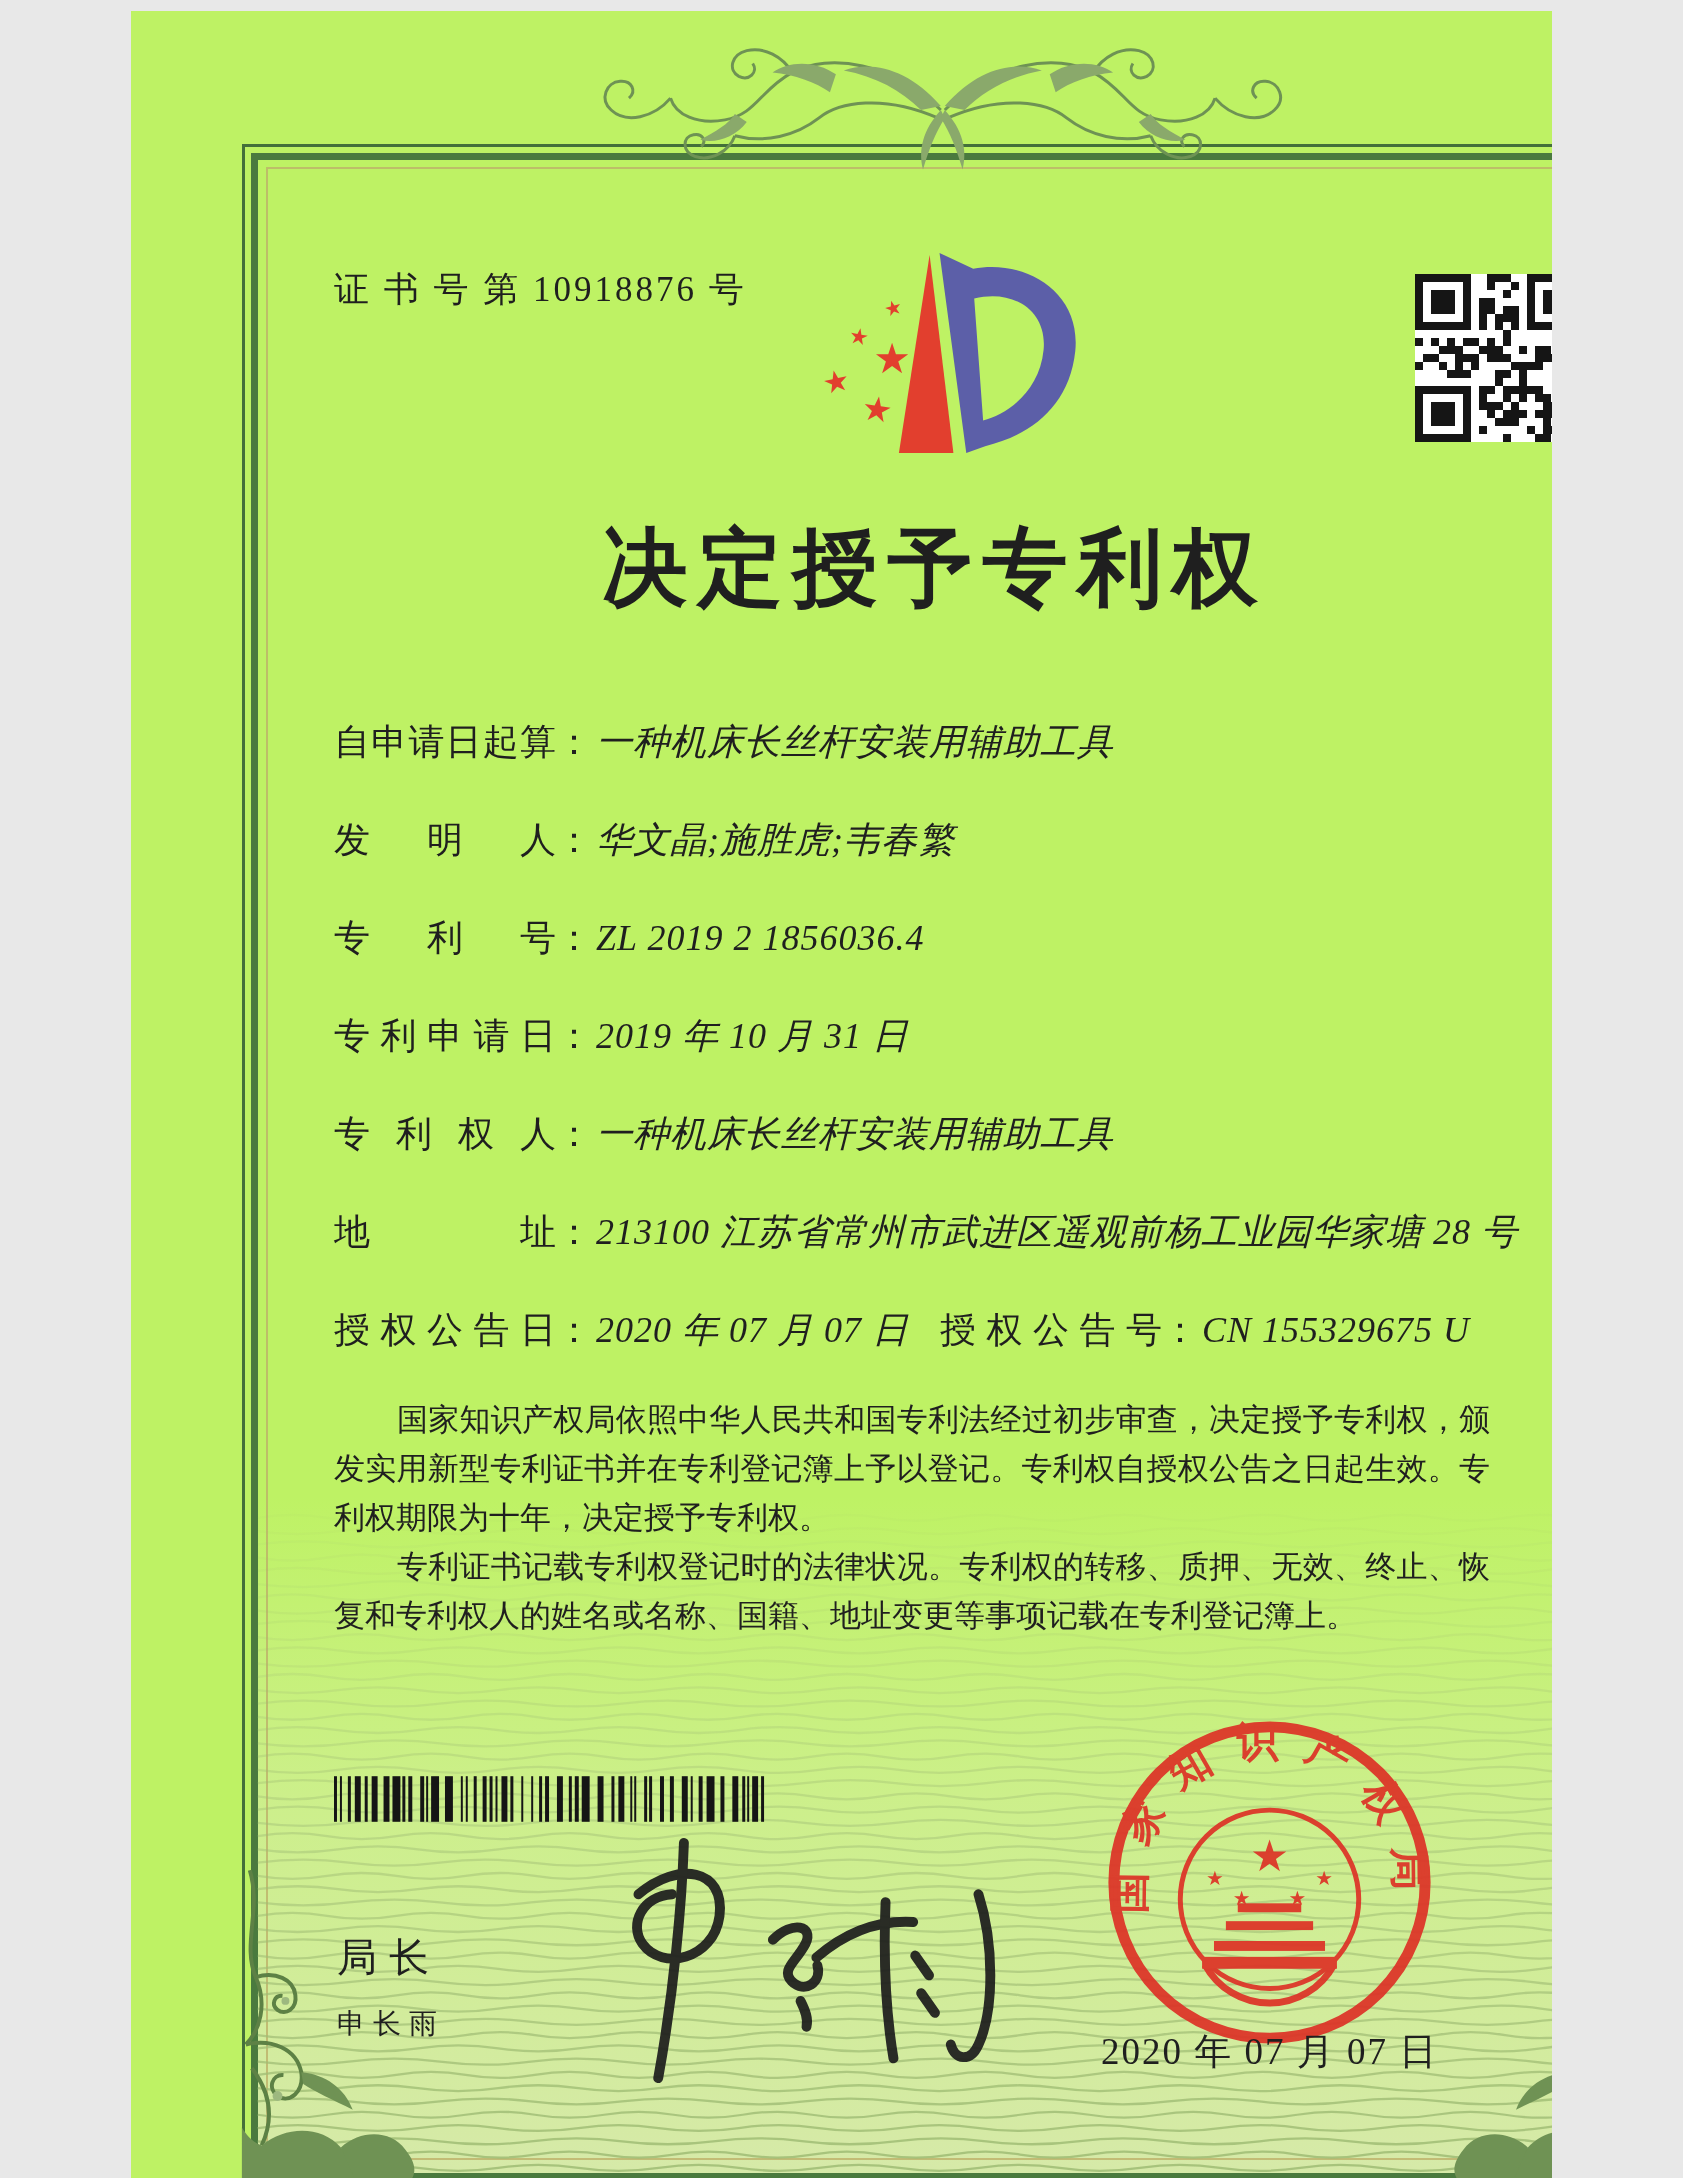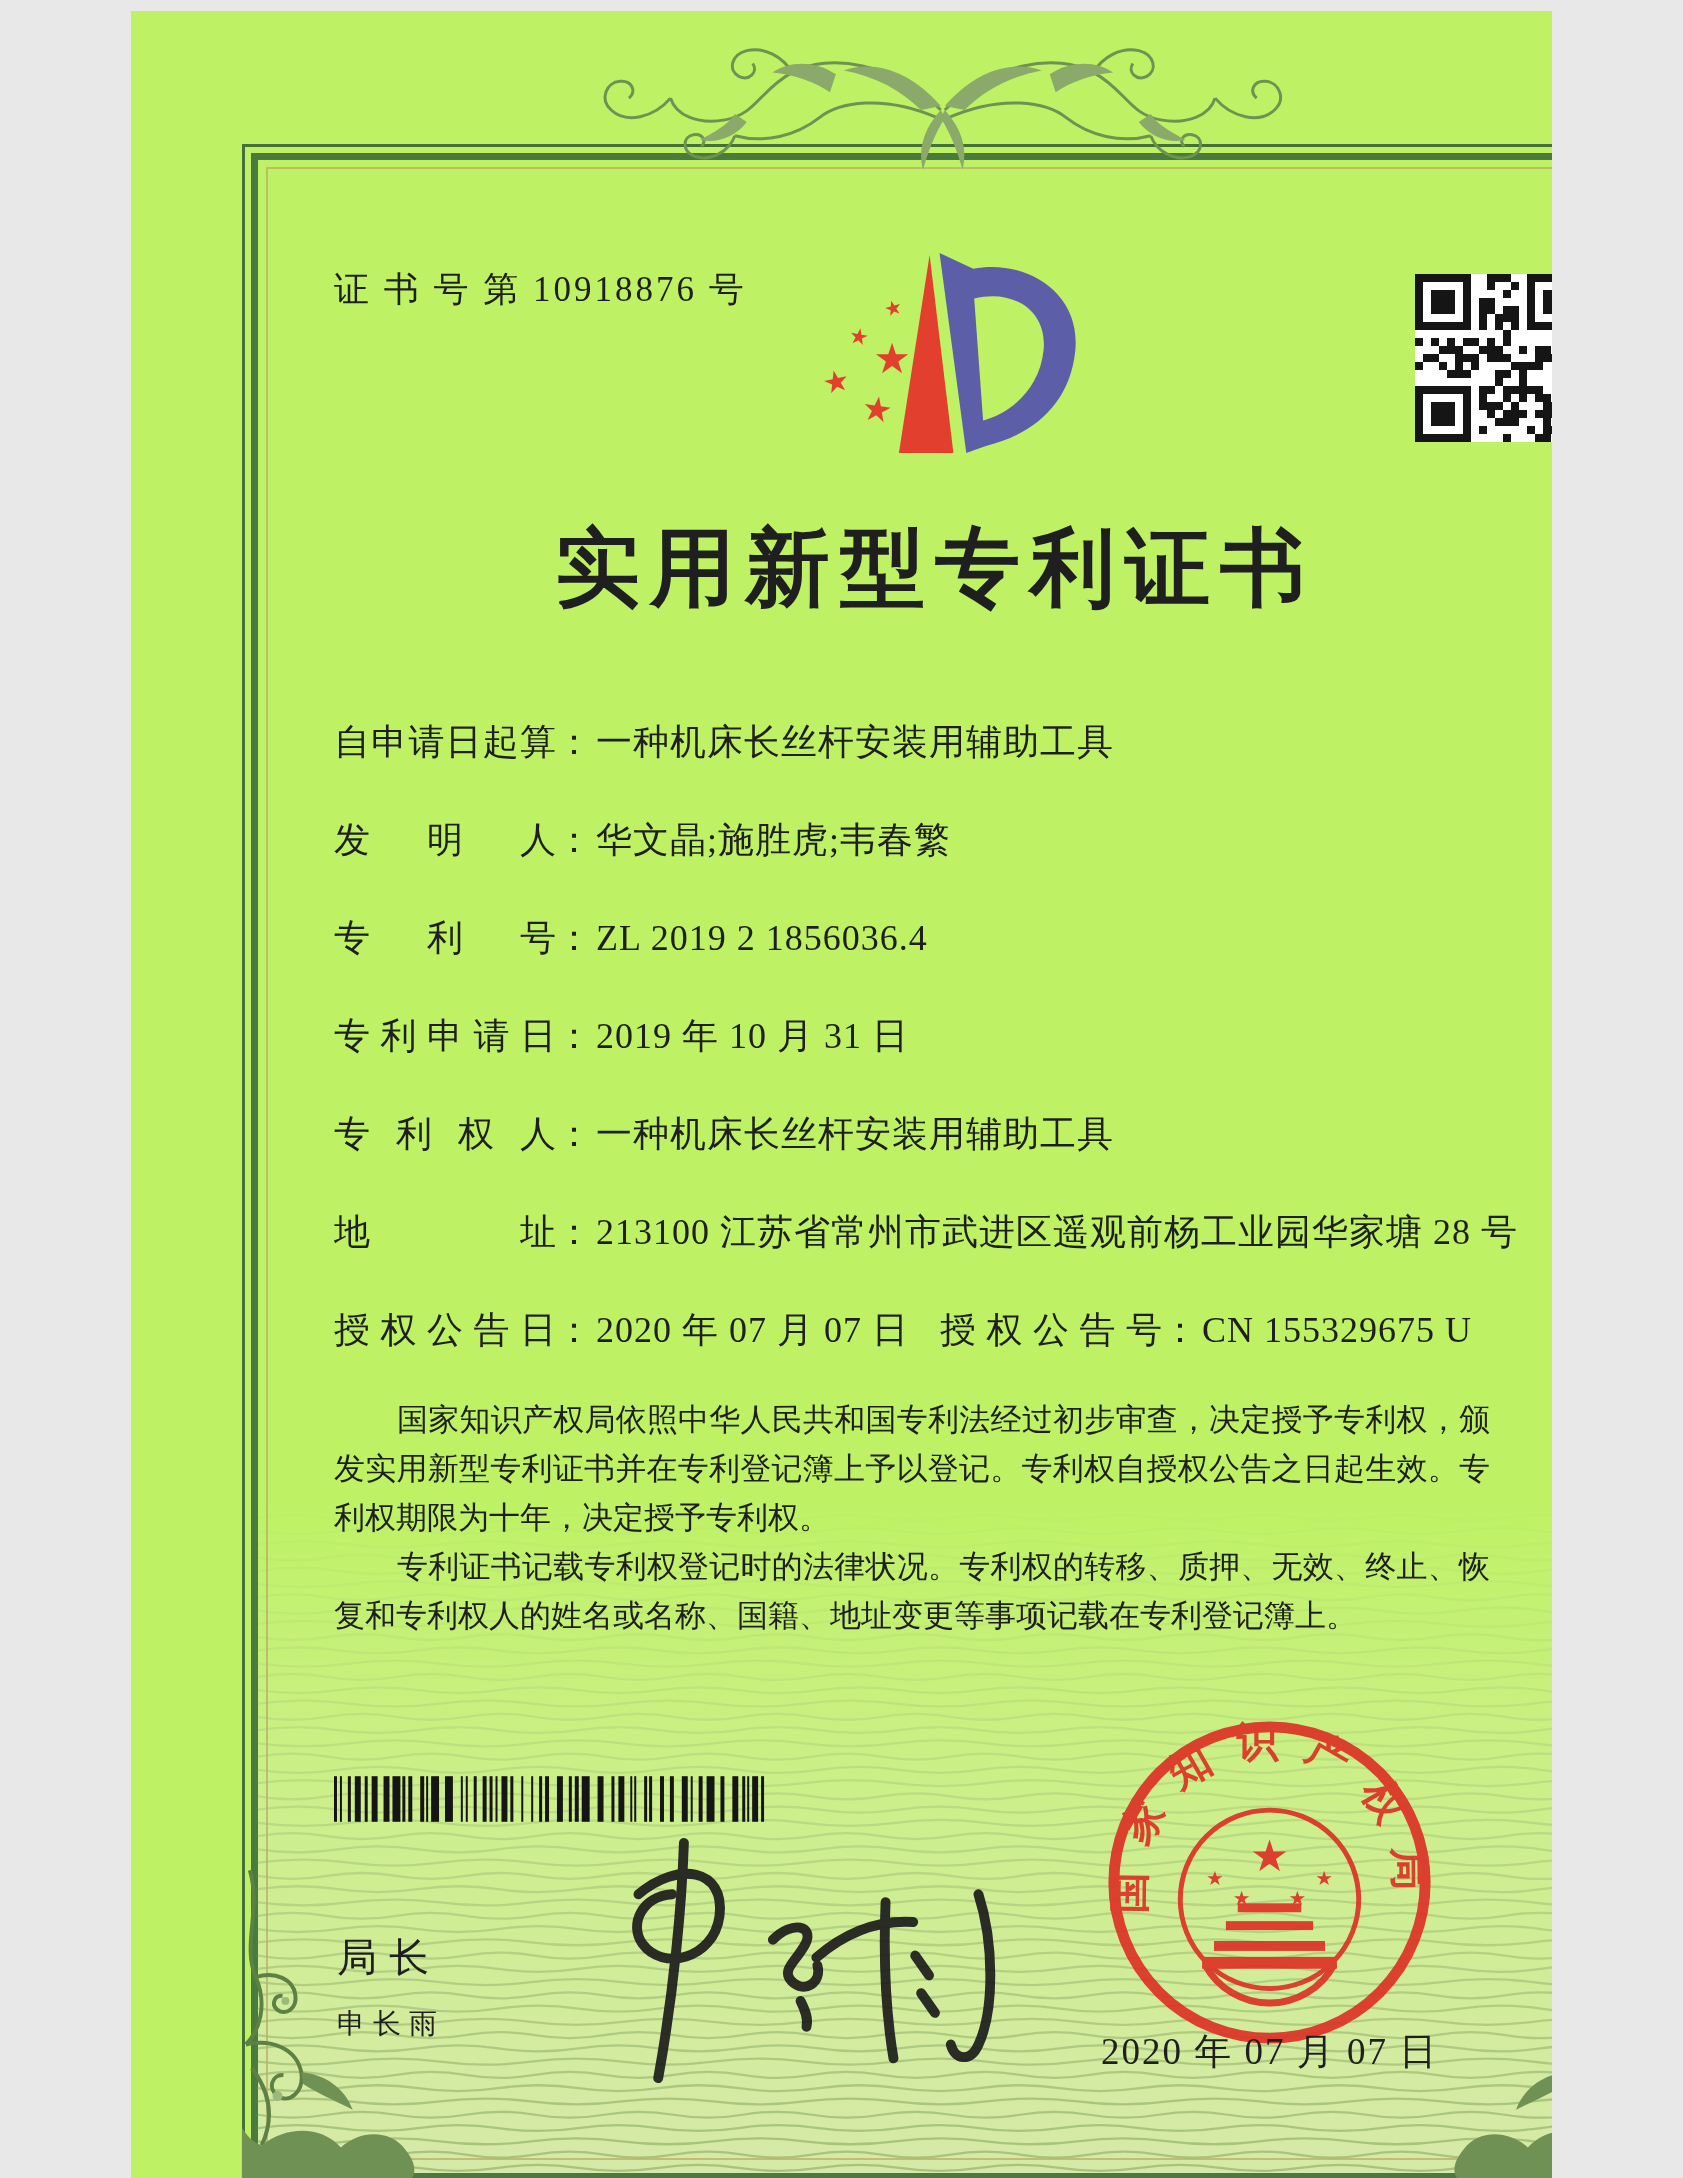--- a/index.html
+++ b/index.html
@@ -18,21 +18,21 @@
     background:linear-gradient(180deg, rgba(233,240,214,0) 0%, rgba(226,235,198,.40) 45%, rgba(221,231,188,.78) 100%);}
   .deco{position:absolute;left:0;top:0;width:1683px;height:2178px;z-index:1;pointer-events:none;}
   
   .certno{position:absolute;left:203px;top:255px;font-size:35px;letter-spacing:3px;z-index:2;}
   .title{position:absolute;left:111px;top:500px;width:1386px;text-align:center;
     font-size:85px;font-weight:bold;letter-spacing:10px;z-index:2;}
   .fields{position:absolute;left:203px;top:0;width:1292px;z-index:2;}
   .field-row{position:absolute;left:0;width:1292px;font-size:36px;white-space:nowrap;}
   .flabel{display:inline-block;width:222px;text-align:justify;text-align-last:justify;}
   .fcolon{display:inline-block;width:40px;}
-  .fvalue{letter-spacing:1px;}
+  .fvalue{letter-spacing:1px;font-style:italic;}
   .grant2{position:absolute;left:606px;top:0;white-space:nowrap;}
   .paras{position:absolute;left:203px;top:1384px;width:1156px;z-index:2;
     font-size:31px;line-height:49px;text-align:justify;}
   .paras p{margin:0;text-indent:63px;}
   .barcode{position:absolute;left:203px;top:1765px;z-index:2;}
   .qr{position:absolute;left:1284px;top:263px;z-index:2;}
   .logo{position:absolute;left:648px;top:230px;z-index:2;}
   .star{position:absolute;z-index:3;color:#e23f2e;line-height:0;transform:translate(-50%,-50%);}
   .director-label{position:absolute;left:206px;top:1919px;font-size:40px;letter-spacing:12px;
     font-family:"Liberation Sans", sans-serif;z-index:2;}
@@ -288,21 +288,21 @@
       <rect x="8.095238095238095" y="8.095238095238095" width="40.476190476190474" height="40.476190476190474" fill="#ffffff"></rect>
       <rect x="16.19047619047619" y="16.19047619047619" width="24.285714285714285" height="24.285714285714285" fill="#151515"></rect>
       <rect x="113.33333333333333" y="0" width="56.666666666666664" height="56.666666666666664" fill="#151515"></rect>
       <rect x="121.42857142857142" y="8.095238095238095" width="40.476190476190474" height="40.476190476190474" fill="#ffffff"></rect>
       <rect x="129.52380952380952" y="16.19047619047619" width="24.285714285714285" height="24.285714285714285" fill="#151515"></rect>
       <rect x="0" y="113.33333333333333" width="56.666666666666664" height="56.666666666666664" fill="#151515"></rect>
       <rect x="8.095238095238095" y="121.42857142857142" width="40.476190476190474" height="40.476190476190474" fill="#ffffff"></rect>
       <rect x="16.19047619047619" y="129.52380952380952" width="24.285714285714285" height="24.285714285714285" fill="#151515"></rect>
     </svg>
 
-  <div class="title">实用新型专利证书</div>
+  <div class="title">决定授予专利权</div>
 
   <div class="fields">
     <div class="field-row" style="top:707px">
       <span class="flabel">自申请日起算</span><span class="fcolon">：</span><span class="fvalue">一种机床长丝杆安装用辅助工具</span>
     </div>
     <div class="field-row" style="top:805px">
       <span class="flabel">发明人</span><span class="fcolon">：</span><span class="fvalue">华文晶;施胜虎;韦春繁</span>
     </div>
     <div class="field-row" style="top:903px">
       <span class="flabel">专利号</span><span class="fcolon">：</span><span class="fvalue">ZL 2019 2 1856036.4</span>

